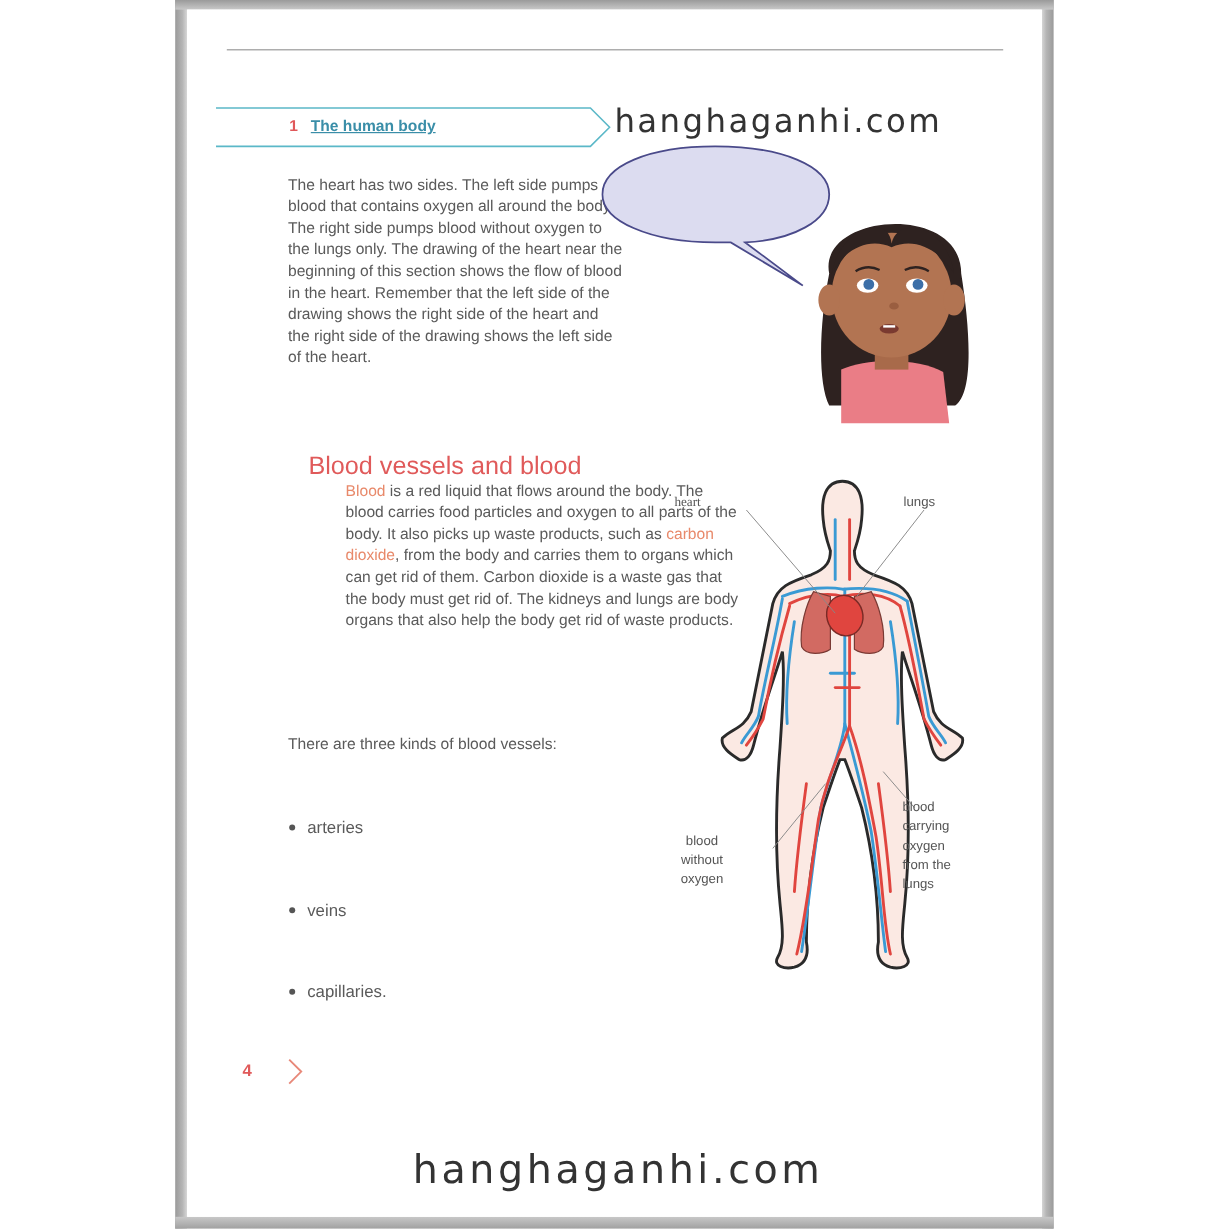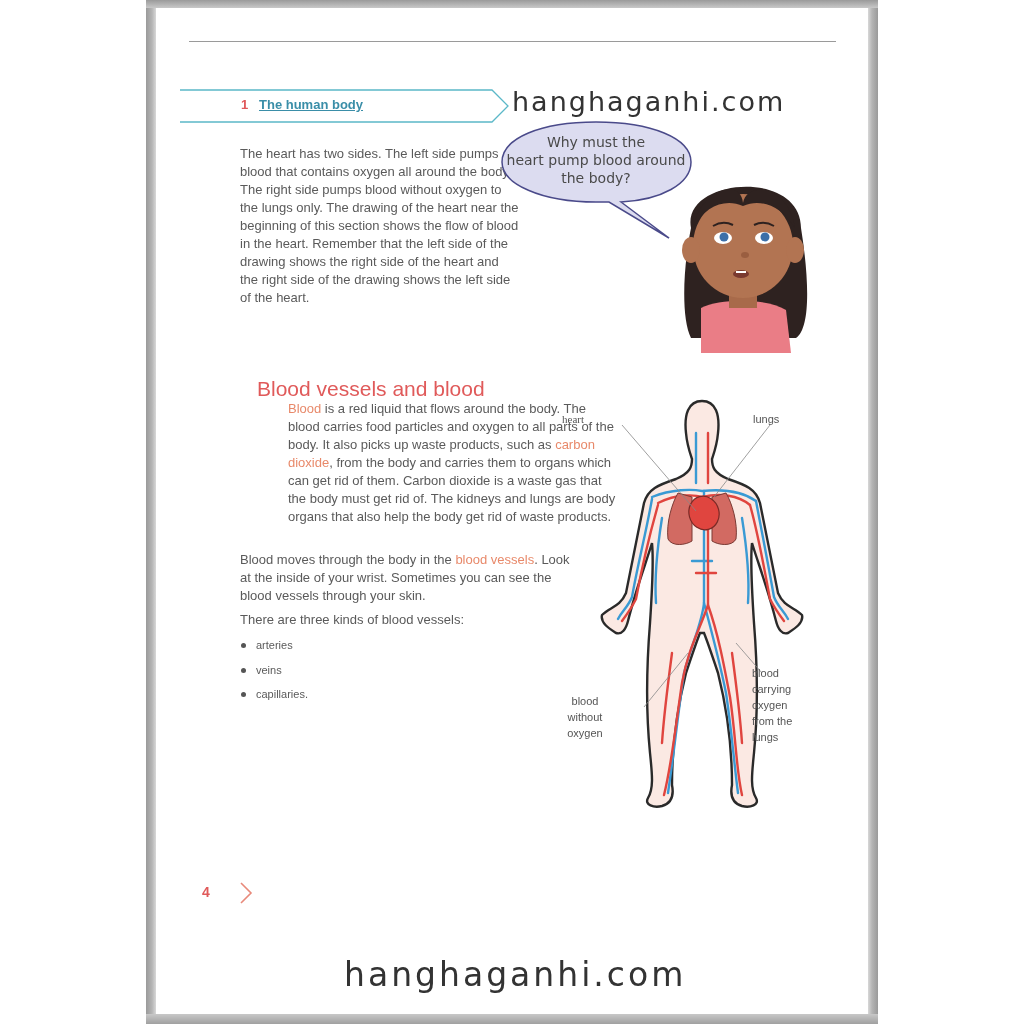--- a/index.html
+++ b/index.html
@@ -72,21 +72,21 @@
   .h2 {
     position: absolute; left: 84px; top: 352px; margin: 17px;
     font-size: 21px; font-weight: normal; color: #e05a5a;
   }
   .para1 { position: absolute; left: 84px; top: 392px; width: 330px; margin-left: 48px; }
   .para1 p, .para2 p, .para3 p { margin: 0; }
   .para2 { position: absolute; left: 84px; top: 543px; width: 330px; }
   .para3 { position: absolute; left: 84px; top: 603px; width: 330px; }
   .hl { color: #e8896a; }
   .list { position: absolute; left: 84px; top: 628px; margin: 0; padding: 0; list-style: none; }
-  .list li { position: relative; padding-left: 16px; height: 24.5px; font-size: 11px; color: #5a5a5a; line-height: 18px; }
+  .list li { position: relative; padding-left: 16px; height: 24.5px; font-size: 14px; color: #5a5a5a; line-height: 18px; margin-top: 44px; }
   .list li::before {
     content: ""; position: absolute; left: 1px; top: 7px; width: 5px; height: 5px;
     border-radius: 50%; background: #555;
   }
 
   .diagram { position: absolute; left: 436px; top: 385px; width: 220px; height: 430px; }
   .diagram svg { position: absolute; left: 0; top: 0; }
   .dlabel { position: absolute; font-size: 11px; color: #555; line-height: 16px; }
 
   .page-num {
@@ -115,25 +115,20 @@
   <div class="watermark wm-top">hanghaganhi.com</div>
 
   <div class="intro body-text">
     <p>The heart has two sides. The left side pumps blood that contains oxygen all around the body. The right side pumps blood without oxygen to the lungs only. The drawing of the heart near the beginning of this section shows the flow of blood in the heart. Remember that the left side of the drawing shows the right side of the heart and the right side of the drawing shows the left side of the heart.</p>
   </div>
 
   <div class="bubble">
     <svg width="200" height="130">
       <path d="M95,2 C150,2 190,18 190,42 C190,64 160,80 120,82 L168,118 L108,82 C100,82 97,82 95,82 C40,82 1,64 1,42 C1,18 40,2 95,2 Z" fill="#dcdcf0" stroke="#4a4a8a" stroke-width="1.5"></path>
     </svg>
-    <div class="bubble-text">
-      <div>Why must the</div>
-      <div>heart pump blood around</div>
-      <div>the body?</div>
-    </div>
   </div>
 
   <div class="girl">
     <svg width="160" height="195" viewBox="0 0 160 195">
 
       <path d="M30,70 C20,20 140,10 140,70 C148,120 150,170 135,180 L30,180 C20,160 22,110 30,70 Z" fill="#2e2220"></path>
 
       <path d="M40,150 C60,140 105,140 125,152 L130,195 L40,195 Z" fill="#ea7d86"></path>
 
       <rect x="68" y="120" width="28" height="30" fill="#a86a4a"></rect>
@@ -158,23 +153,20 @@
       <rect x="75" y="113" width="10" height="2" fill="#ffffff"></rect>
     </svg>
   </div>
 
   <h2 class="h2">Blood vessels and blood</h2>
 
   <div class="para1 body-text">
     <p><span class="hl">Blood</span><span> is a red liquid that flows around the body. The blood carries food particles and oxygen to all parts of the body. It also picks up waste products, such as </span><span class="hl">carbon dioxide</span><span>, from the body and carries them to organs which can get rid of them. Carbon dioxide is a waste gas that the body must get rid of. The kidneys and lungs are body organs that also help the body get rid of waste products.</span></p>
   </div>
 
-  <div class="para2 body-text">
-    <p><span>Blood moves through the body in the </span><span class="hl">blood vessels</span><span>. Look at the inside of your wrist. Sometimes you can see the blood vessels through your skin.</span></p>
-  </div>
 
   <div class="para3 body-text">
     <p>There are three kinds of blood vessels:</p>
   </div>
 
   <ul class="list">
     <li>arteries</li>
     <li>veins</li>
     <li>capillaries.</li>
   </ul>

